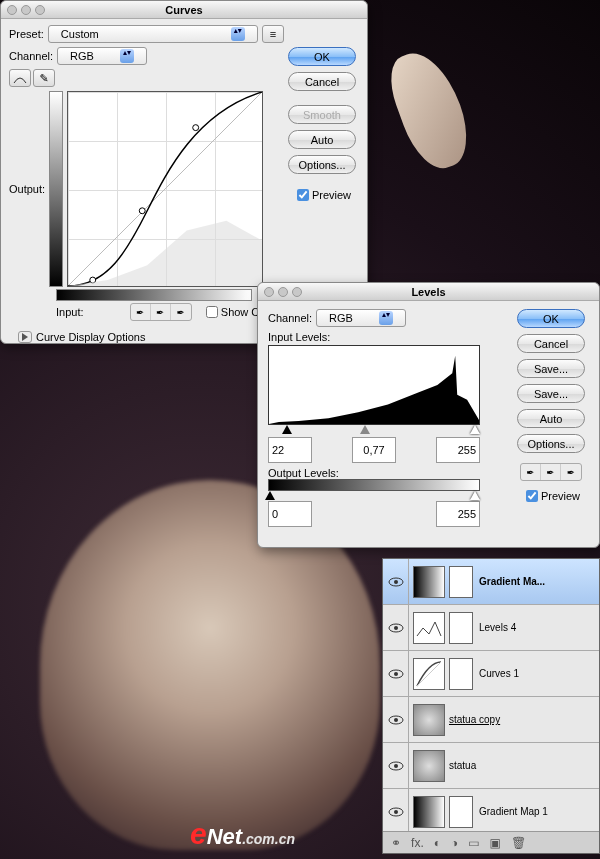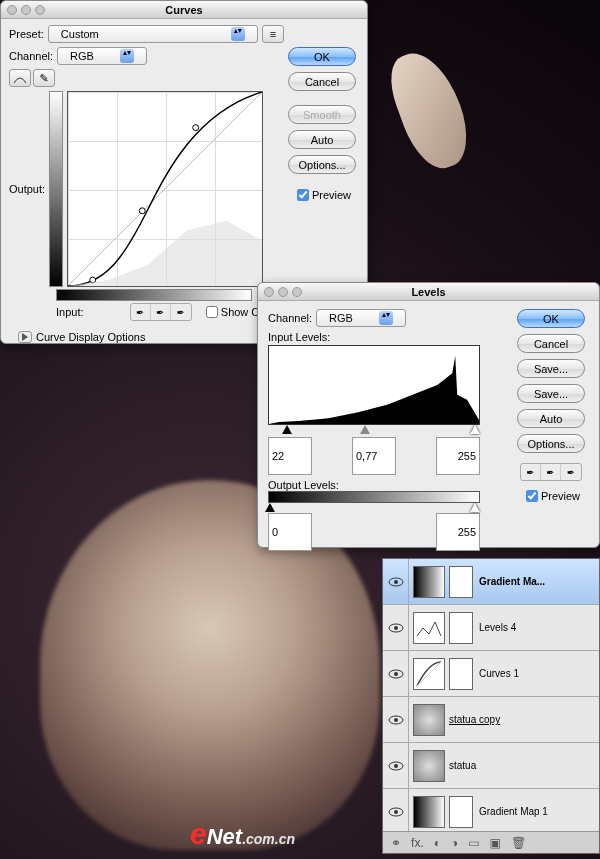--- a/index.html
+++ b/index.html
@@ -86,21 +86,21 @@
     position: relative;
   }
   .select .caret {
     margin-left:auto; width:14px; text-align:center;
     background: linear-gradient(#b8d4ff,#6aa0e8);
     border-radius:3px; height:14px; line-height:7px; font-size:8px;
     color:#003; padding:0;
   }
   label { font-size:11px; }
   .row { display:flex; align-items:center; gap:4px; margin-bottom:4px;}
-  .field { background:#fff; border:1px solid #999; height:16px; font-size:11px; padding:18px 3px; text-align:left;}
+  .field { background:#fff; border:1px solid #999; height:16px; font-size:11px; padding:12px 3px; text-align:left;}
   .chk { width:12px; height:12px; margin-right:3px; accent-color:#4a90e0;}
   .eyedrops { display:inline-flex; gap:0; border:1px solid #aaa; border-radius:3px; overflow:hidden;}
   .eyedrops span { width:20px; height:16px; display:flex; align-items:center; justify-content:center; border-right:1px solid #ccc; font-size:10px; cursor:pointer;}
   .eyedrops span:last-child{border-right:none;}
 
   
   #curves { left:0; top:0; width:368px; height:344px; }
   #curves .body { padding:6px 8px; }
   .curve-area { display:flex; gap:4px; }
   .curve-grid {
@@ -266,21 +266,21 @@
           <path d="M0 80 L10 78 L30 77 L60 74 L90 68 L120 60 L150 48 L170 40 L185 28 L188 10 L190 50 L200 55 L212 76 L212 80 Z" fill="#000"></path>
         </svg>
       </div>
       <div class="slider-track">
         <span class="tri-b" style="left:14px;"></span>
         <span class="tri-g" style="left:92px;"></span>
         <span class="tri-w" style="left:202px;border-bottom-color:#fff;filter:drop-shadow(0 0 1px #000);"></span>
       </div>
       <div class="row" style="width:212px;justify-content:space-between;margin-top:2px;">
         <input class="field" style="width: 44px;" value="22">
-        <input class="field" style="width: 44px; text-align: left;" value="0,77">
+        <input class="field" style="width: 44px; text-align: center;" value="0,77">
         <input class="field" style="width: 44px; text-align: right;" value="255">
       </div>
       <label style="display:block;margin-top:2px;">Output Levels:</label>
       <div class="grad-out"></div>
       <div class="slider-track">
         <span class="tri-b" style="left:-3px;"></span>
         <span class="tri-w" style="left:202px;filter:drop-shadow(0 0 1px #000);"></span>
       </div>
       <div class="row" style="width:212px;justify-content:space-between;">
         <input class="field" style="width: 44px;" value="0">

